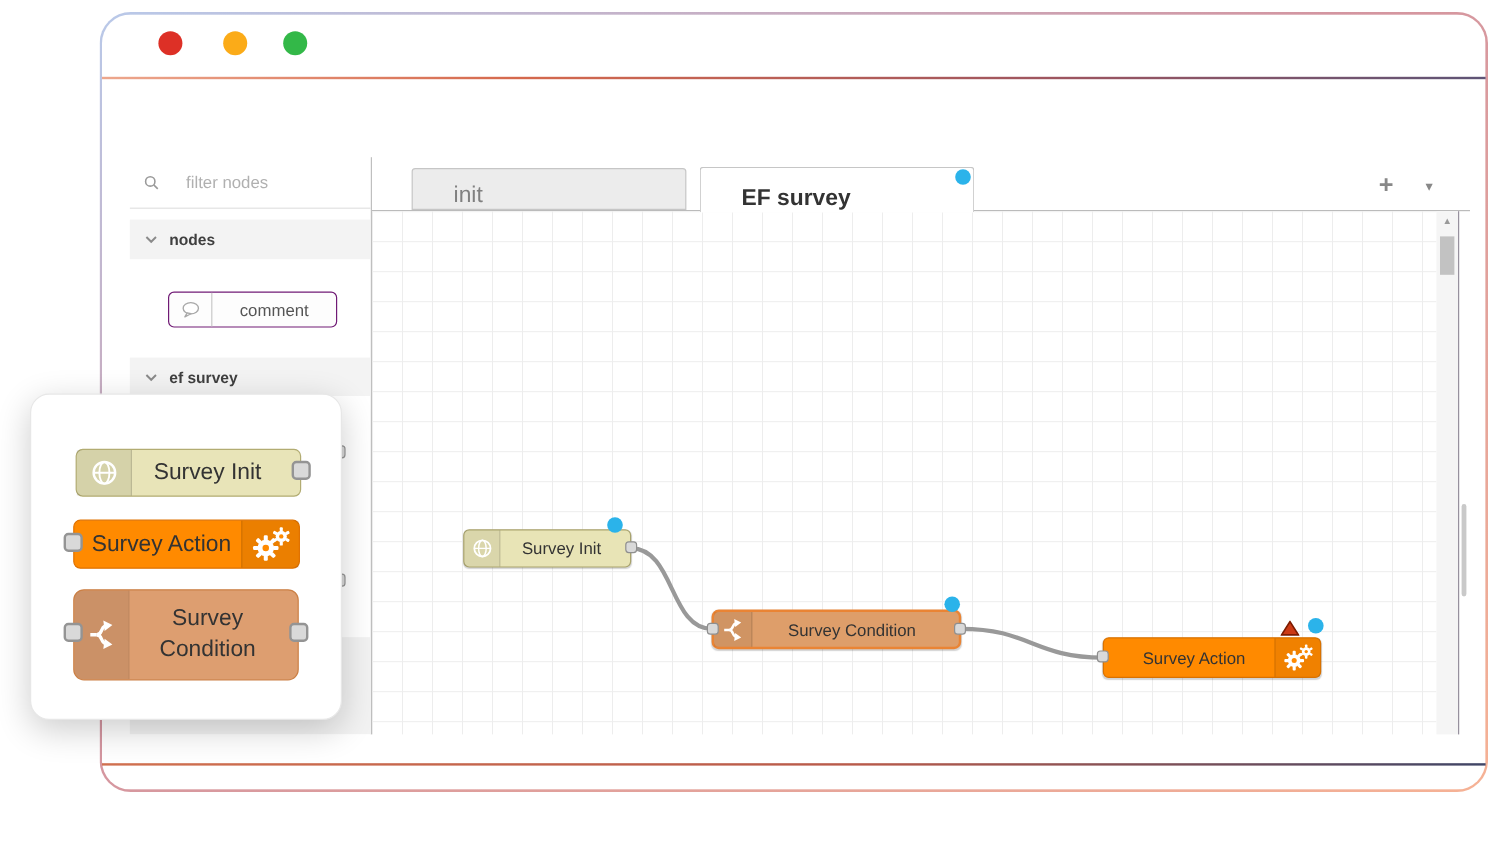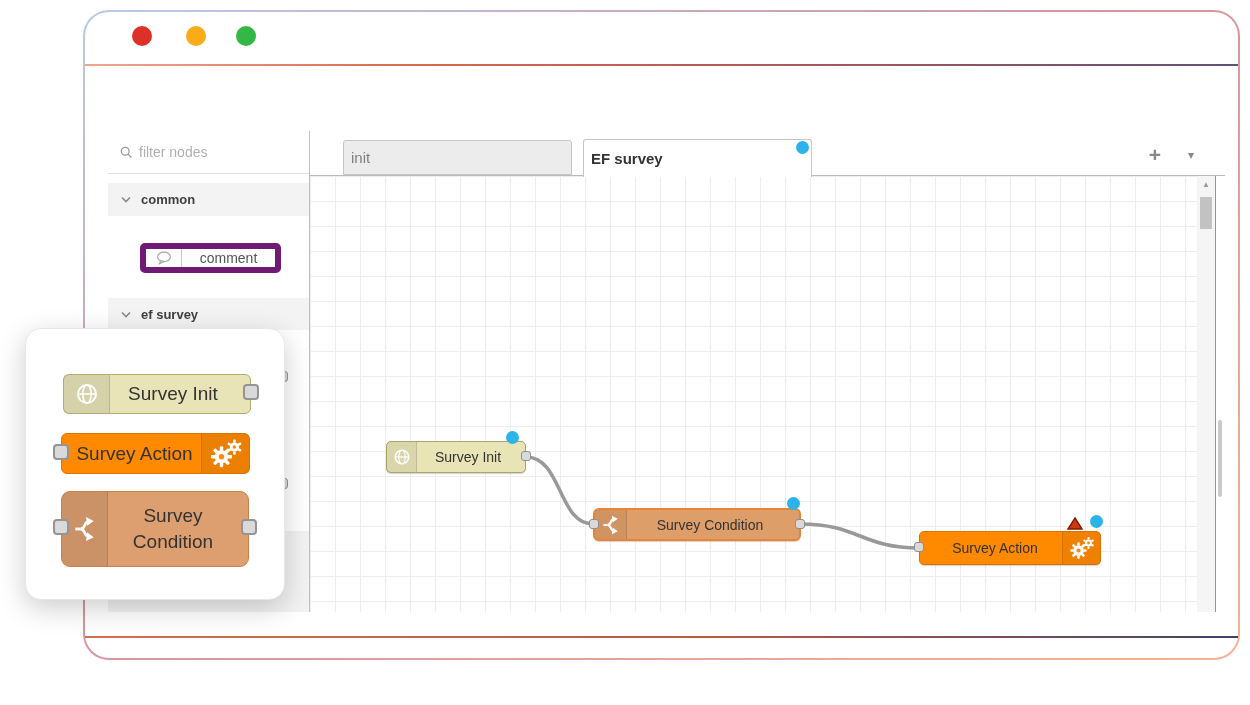--- a/index.html
+++ b/index.html
@@ -20,40 +20,40 @@
   .nr-header { position:absolute; left:0; top:0; width:100%; height:44px; background:#000;
     border-bottom:3px solid #c40a0a; display:flex; align-items:center; padding-left:16px; }
   .nr-title { color:#eee; font-size:17px; margin-left:10px; letter-spacing:.3px; }
 
   .nr-body { position:absolute; left:0; top:47px; width:100%; height:481px; }
 
   
   .palette { position:absolute; left:0; top:0; width:202px; height:481px; background:#fff;
     border-right:1px solid #bfbfbf; overflow:hidden; }
   .search-row { position:absolute; left:0; top:0; width:100%; height:43px; border-bottom:1px solid #e2e2e2;
-    display:flex; align-items:center; padding-left:11px; gap:6px; }
+    display:flex; align-items:center; padding-left:11px; gap:22px; }
   .search-row input { border:none; outline:none; font-size:14px; color:#555; width:150px; background:transparent; }
   .search-row input::placeholder { color:#b0b0b0; }
   .pcat { position:absolute; left:0; width:100%; background:#f3f3f3; display:flex; align-items:center;
     gap:10px; padding-left:13px; font-size:13px; font-weight:bold; color:#3f3f3f; }
   .pcat.c1 { top:52px; height:33px; }
   .pcat.c2 { top:167px; height:32px; }
   .pal-comment { position:absolute; left:32px; top:112px; width:141px; height:30px; background:#fdfdfd;
-    border:6px solid #701a75; border-radius:5px; }
+    border:1px solid #701a75; border-radius:5px; }
   .pal-comment .cicell { position:absolute; left:0; top:0; bottom:0; width:36px;
     border-right:1px solid #c9c9c9; display:flex; align-items:center; justify-content:center; }
   .pal-comment .clbl { position:absolute; left:36px; right:0; top:0; bottom:0; display:flex;
     align-items:center; justify-content:center; font-size:14px; color:#555; }
   .stub { position:absolute; width:11px; height:11px; background:#d9d9d9; border:1px solid #969696; border-radius:3px; }
   .pal-footer { position:absolute; left:0; top:400px; width:100%; height:81px; background:#f2f2f2; }
 
   
   .main { position:absolute; left:202px; top:0; width:915px; height:481px; }
   .tabbar { position:absolute; left:0; top:0; width:100%; height:45px; background:#fff; border-bottom:1px solid #bbb; }
-  .tab { position:absolute; display:flex; align-items:center; padding-left:7px; font-size:15px;
+  .tab { position:absolute; display:flex; align-items:flex-end; padding-left:34px; font-size:19px;
     border:1px solid #c6c6c6; border-radius:3px 3px 0 0; }
   .tab.inactive { left:33px; top:9px; width:229px; height:35px; background:#ececec; color:#808080; }
   .tab.active { left:273px; top:8px; width:229px; height:38px; background:#fff; color:#333;
     font-weight:bold; border-bottom:none; z-index:2; }
   .mod-dot { width:13px; height:13px; border-radius:50%; background:#2bb3ea; }
   .tbtn { position:absolute; top:12px; width:24px; height:24px; display:flex; align-items:center;
     justify-content:center; color:#888; cursor:pointer; }
   .tbtn.add { left:833px; font-size:21px; font-weight:bold; }
   .tbtn.menu { left:869px; font-size:12px; }
 
@@ -128,21 +128,21 @@
             <circle cx="8" cy="8" r="5" fill="none" stroke="#9a9a9a" stroke-width="1.7"></circle>
             <line x1="11.7" y1="11.7" x2="16" y2="16" stroke="#9a9a9a" stroke-width="1.7"></line>
           </svg>
           <input type="text" placeholder="filter nodes" style="">
         </div>
 
         <div class="pcat c1">
           <svg width="10" height="7" viewBox="0 0 10 7">
             <polyline points="1,1.5 5,5.5 9,1.5" fill="none" stroke="#8a8a8a" stroke-width="1.6"></polyline>
           </svg>
-          <span>common</span>
+          <span>nodes</span>
         </div>
 
         <div class="pal-comment">
           <div class="cicell">
             <svg width="18" height="16" viewBox="0 0 24 20">
               <ellipse cx="12" cy="8.5" rx="8.5" ry="6.3" fill="#fff" stroke="#a8a8a8" stroke-width="1.5"></ellipse>
               <path d="M8,13.6 L5.4,18 L12.2,14.6 Z" fill="#fff" stroke="#a8a8a8" stroke-width="1.5" stroke-linejoin="round"></path>
             </svg>
           </div>
           <div class="clbl">comment</div>

